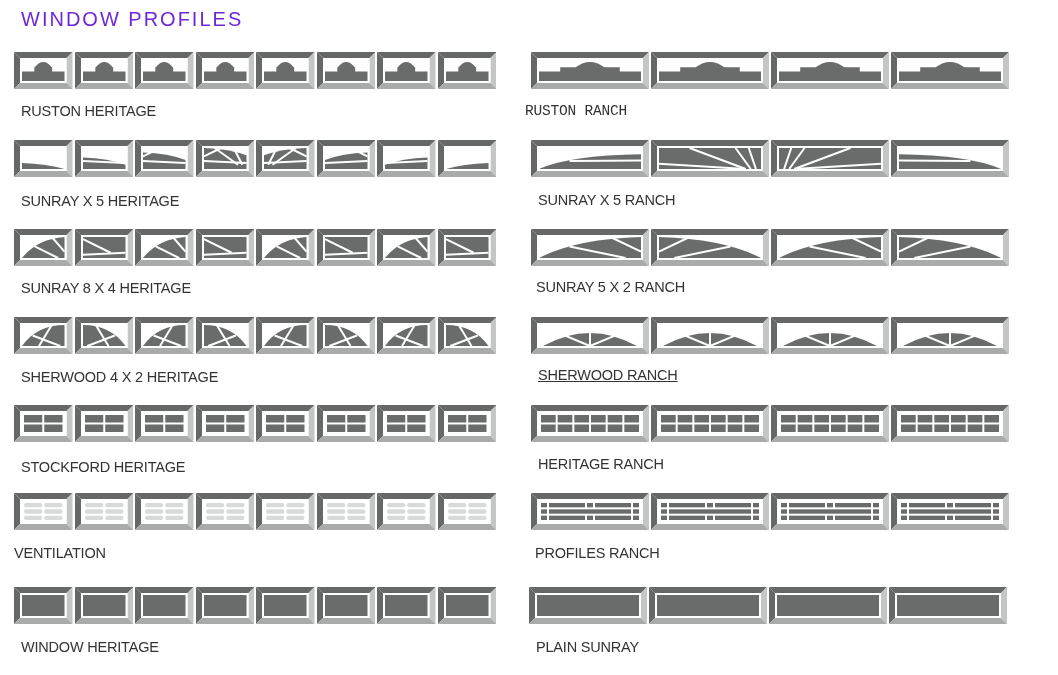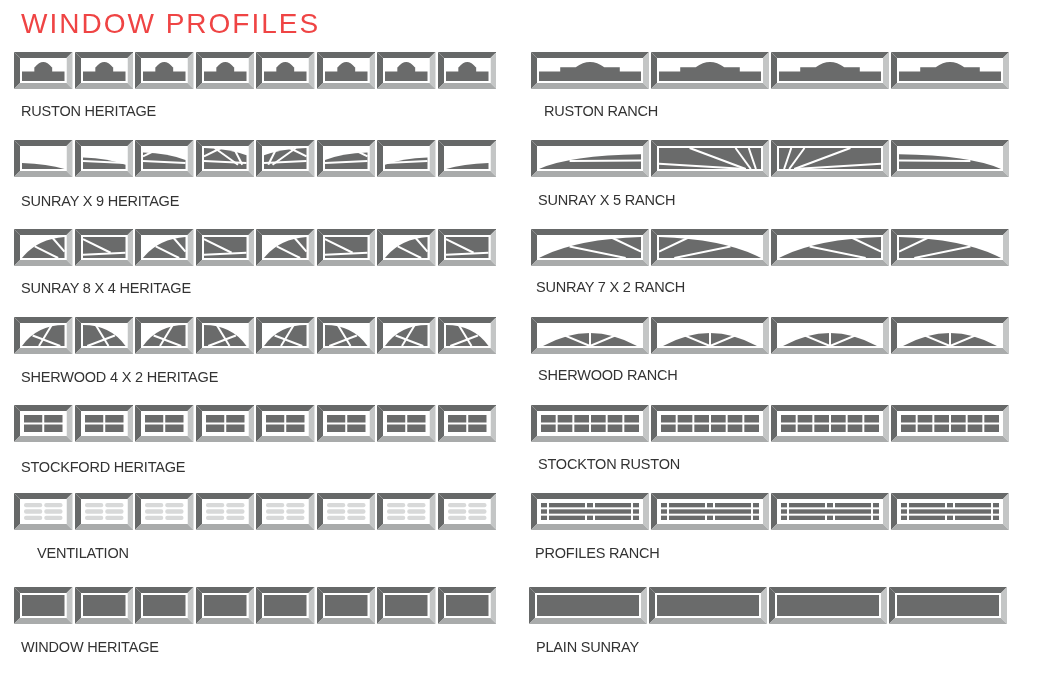--- a/index.html
+++ b/index.html
@@ -1,17 +1,17 @@
 <!DOCTYPE html>
 <html><head>
 <meta charset="utf-8">
 <style>
   html, body { margin:0; padding:0; background:#ffffff; }
   body { width:1058px; height:675px; position:relative; overflow:hidden; font-family:"Liberation Sans", sans-serif; }
-  .title { position:absolute; left:21px; top:8px; font-size:28px; letter-spacing:2px; color:#ef4444; font-weight:normal; }
+  .title { position:absolute; left:21px; top:8px; font-size:20px; letter-spacing:2px; color:#6d28d9; font-weight:normal; }
   .row { position:absolute; display:flex; gap:2px; }
   .panel { position:relative; box-sizing:border-box; }
   .panel svg { display:block; width:100%; height:100%; }
   .label { position:absolute; font-size:14.5px; color:#333; letter-spacing:-0.2px; }
 </style>
 </head>
 <body>
 
 <div class="title">WINDOW PROFILES</div>
 
@@ -158,21 +158,21 @@
     <polygon points="0,0 6,6 6,31 0,37" fill="#666868"></polygon>
     <polygon points="118,0 118,37 112,31 112,6" fill="#c4c6c6"></polygon>
     <polygon points="0,37 6,31 112,31 118,37" fill="#a9abab"></polygon>
     <rect x="6" y="6" width="106" height="25" fill="#ffffff"></rect>
         <path d="M8,19.55 L29.216,19.55 L29.216,15.35 L44.72,15.35
         Q59,4.85 73.28,15.35 L88.784,15.35 L88.784,19.55
         L110,19.55 L110,29 L8,29 Z" fill="#6a6b6b"></path>
       </svg>
     </div>
   </div>
-<div class="label" style="left:544px;top:103px;">RUSTON RANCH</div>
+<div class="label" style="left:525px;top:103px;font-family:Liberation Mono, monospace;">RUSTON RANCH</div>
 
 <div class="row" style="left:14px;top:140px;">
     <div class="panel" style="width: 58.5px; height: 37px;">
       <svg viewBox="0 0 58.5 37">
     <polygon points="0,0 58.5,0 52.5,6 6,6" fill="#666868"></polygon>
     <polygon points="0,0 6,6 6,31 0,37" fill="#666868"></polygon>
     <polygon points="58.5,0 58.5,37 52.5,31 52.5,6" fill="#c4c6c6"></polygon>
     <polygon points="0,37 6,31 52.5,31 58.5,37" fill="#a9abab"></polygon>
     <rect x="6" y="6" width="46.5" height="25" fill="#ffffff"></rect>
         <g transform="translate(58.5,0) scale(-1,1)">
@@ -264,21 +264,21 @@
       <svg viewBox="0 0 58.5 37">
     <polygon points="0,0 58.5,0 52.5,6 6,6" fill="#666868"></polygon>
     <polygon points="0,0 6,6 6,31 0,37" fill="#666868"></polygon>
     <polygon points="58.5,0 58.5,37 52.5,31 52.5,6" fill="#c4c6c6"></polygon>
     <polygon points="0,37 6,31 52.5,31 58.5,37" fill="#a9abab"></polygon>
     <rect x="6" y="6" width="46.5" height="25" fill="#ffffff"></rect>
         <path d="M8,29 L50.5,29 L50.5,23.119999999999997 Q25,24.17 8,29 Z" fill="#6a6b6b"></path>
       </svg>
     </div>
   </div>
-<div class="label" style="left:21px;top:193px;">SUNRAY X 9 HERITAGE</div>
+<div class="label" style="left:21px;top:193px;">SUNRAY X 5 HERITAGE</div>
 
 <div class="row" style="left:531px;top:140px;">
     <div class="panel" style="width: 118px; height: 37px;">
       <svg viewBox="0 0 118 37">
     <polygon points="0,0 118,0 112,6 6,6" fill="#666868"></polygon>
     <polygon points="0,0 6,6 6,31 0,37" fill="#666868"></polygon>
     <polygon points="118,0 118,37 112,31 112,6" fill="#c4c6c6"></polygon>
     <polygon points="0,37 6,31 112,31 118,37" fill="#a9abab"></polygon>
     <rect x="6" y="6" width="106" height="25" fill="#ffffff"></rect>
         <path d="M8,29 L110,29 L110,14.3 Q38.599999999999994,15.35 8,29 Z" fill="#6a6b6b"></path>
@@ -478,21 +478,21 @@
     <polygon points="0,37 6,31 112,31 118,37" fill="#a9abab"></polygon>
     <rect x="6" y="6" width="106" height="25" fill="#ffffff"></rect>
         <g transform="translate(118,0) scale(-1,1)">
           <path d="M8,29 Q43.699999999999996,10.1 110,8 L110,29 Z" fill="#6a6b6b"></path>
           <line x1="38.599999999999994" y1="17.450000000000003" x2="94.7" y2="29" stroke="#fff" stroke-width="2"></line>
           <line x1="79.39999999999999" y1="8" x2="110" y2="22.7" stroke="#fff" stroke-width="2"></line>
         </g>
       </svg>
     </div>
   </div>
-<div class="label" style="left:536px;top:279px;">SUNRAY 7 X 2 RANCH</div>
+<div class="label" style="left:536px;top:279px;">SUNRAY 5 X 2 RANCH</div>
 
 <div class="row" style="left:14px;top:317px;">
     <div class="panel" style="width: 58.5px; height: 37px;">
       <svg viewBox="0 0 58.5 37">
     <polygon points="0,0 58.5,0 52.5,6 6,6" fill="#666868"></polygon>
     <polygon points="0,0 6,6 6,31 0,37" fill="#666868"></polygon>
     <polygon points="58.5,0 58.5,37 52.5,31 52.5,6" fill="#c4c6c6"></polygon>
     <polygon points="0,37 6,31 52.5,31 58.5,37" fill="#a9abab"></polygon>
     <rect x="6" y="6" width="46.5" height="25" fill="#ffffff"></rect>
         <path d="M8,29 Q22.875,8 50.5,8 L50.5,29 Z" fill="#6a6b6b"></path>
@@ -642,21 +642,21 @@
     <polygon points="118,0 118,37 112,31 112,6" fill="#c4c6c6"></polygon>
     <polygon points="0,37 6,31 112,31 118,37" fill="#a9abab"></polygon>
     <rect x="6" y="6" width="106" height="25" fill="#ffffff"></rect>
         <path d="M12,29 Q59,2.75 106,29 Z" fill="#6a6b6b"></path>
         <line x1="59" y1="8" x2="59" y2="29" stroke="#fff" stroke-width="2"></line>
         <line x1="26.36" y1="15.35" x2="59" y2="29" stroke="#fff" stroke-width="2"></line>
         <line x1="91.64" y1="15.35" x2="59" y2="29" stroke="#fff" stroke-width="2"></line>
       </svg>
     </div>
   </div>
-<div class="label" style="left:538px;top:367px;">SHERWOOD RANCH</div>
+<div class="label" style="left:538px;top:367px;text-decoration:underline;">SHERWOOD RANCH</div>
 
 <div class="row" style="left:14px;top:405px;">
     <div class="panel" style="width: 58.5px; height: 37px;">
       <svg viewBox="0 0 58.5 37">
     <polygon points="0,0 58.5,0 52.5,6 6,6" fill="#666868"></polygon>
     <polygon points="0,0 6,6 6,31 0,37" fill="#666868"></polygon>
     <polygon points="58.5,0 58.5,37 52.5,31 52.5,6" fill="#c4c6c6"></polygon>
     <polygon points="0,37 6,31 52.5,31 58.5,37" fill="#a9abab"></polygon>
     <rect x="6" y="6" width="46.5" height="25" fill="#ffffff"></rect>
         <rect x="8" y="8" width="42.5" height="21" fill="#fff"></rect>
@@ -850,21 +850,21 @@
         <rect x="93.33333333333331" y="10" width="14.666666666666666" height="7.5" fill="#6a6b6b"></rect>
         <rect x="10" y="19.5" width="14.666666666666666" height="7.5" fill="#6a6b6b"></rect>
         <rect x="26.666666666666664" y="19.5" width="14.666666666666666" height="7.5" fill="#6a6b6b"></rect>
         <rect x="43.33333333333333" y="19.5" width="14.666666666666666" height="7.5" fill="#6a6b6b"></rect>
         <rect x="59.99999999999999" y="19.5" width="14.666666666666666" height="7.5" fill="#6a6b6b"></rect>
         <rect x="76.66666666666666" y="19.5" width="14.666666666666666" height="7.5" fill="#6a6b6b"></rect>
         <rect x="93.33333333333331" y="19.5" width="14.666666666666666" height="7.5" fill="#6a6b6b"></rect>
       </svg>
     </div>
   </div>
-<div class="label" style="left:538px;top:456px;">STOCKTON RUSTON</div>
+<div class="label" style="left:538px;top:456px;">HERITAGE RANCH</div>
 
 <div class="row" style="left:14px;top:493px;">
     <div class="panel" style="width: 58.5px; height: 37px;">
       <svg viewBox="0 0 58.5 37">
     <polygon points="0,0 58.5,0 52.5,6 6,6" fill="#666868"></polygon>
     <polygon points="0,0 6,6 6,31 0,37" fill="#666868"></polygon>
     <polygon points="58.5,0 58.5,37 52.5,31 52.5,6" fill="#c4c6c6"></polygon>
     <polygon points="0,37 6,31 52.5,31 58.5,37" fill="#a9abab"></polygon>
     <rect x="6" y="6" width="46.5" height="25" fill="#ffffff"></rect>
         <rect x="10" y="10" width="18.25" height="4.333333333333333" rx="2" fill="#d8d9d9"></rect>
@@ -974,21 +974,21 @@
     <rect x="6" y="6" width="46.5" height="25" fill="#ffffff"></rect>
         <rect x="10" y="10" width="18.25" height="4.333333333333333" rx="2" fill="#d8d9d9"></rect>
         <rect x="30.25" y="10" width="18.25" height="4.333333333333333" rx="2" fill="#d8d9d9"></rect>
         <rect x="10" y="16.333333333333332" width="18.25" height="4.333333333333333" rx="2" fill="#d8d9d9"></rect>
         <rect x="30.25" y="16.333333333333332" width="18.25" height="4.333333333333333" rx="2" fill="#d8d9d9"></rect>
         <rect x="10" y="22.666666666666664" width="18.25" height="4.333333333333333" rx="2" fill="#d8d9d9"></rect>
         <rect x="30.25" y="22.666666666666664" width="18.25" height="4.333333333333333" rx="2" fill="#d8d9d9"></rect>
       </svg>
     </div>
   </div>
-<div class="label" style="left:37px;top:545px;">VENTILATION</div>
+<div class="label" style="left:14px;top:545px;">VENTILATION</div>
 
 <div class="row" style="left:531px;top:493px;">
     <div class="panel" style="width: 118px; height: 37px;">
       <svg viewBox="0 0 118 37">
     <polygon points="0,0 118,0 112,6 6,6" fill="#666868"></polygon>
     <polygon points="0,0 6,6 6,31 0,37" fill="#666868"></polygon>
     <polygon points="118,0 118,37 112,31 112,6" fill="#c4c6c6"></polygon>
     <polygon points="0,37 6,31 112,31 118,37" fill="#a9abab"></polygon>
     <rect x="6" y="6" width="106" height="25" fill="#ffffff"></rect>
         <rect x="8" y="8" width="102" height="21" fill="#fff"></rect>

